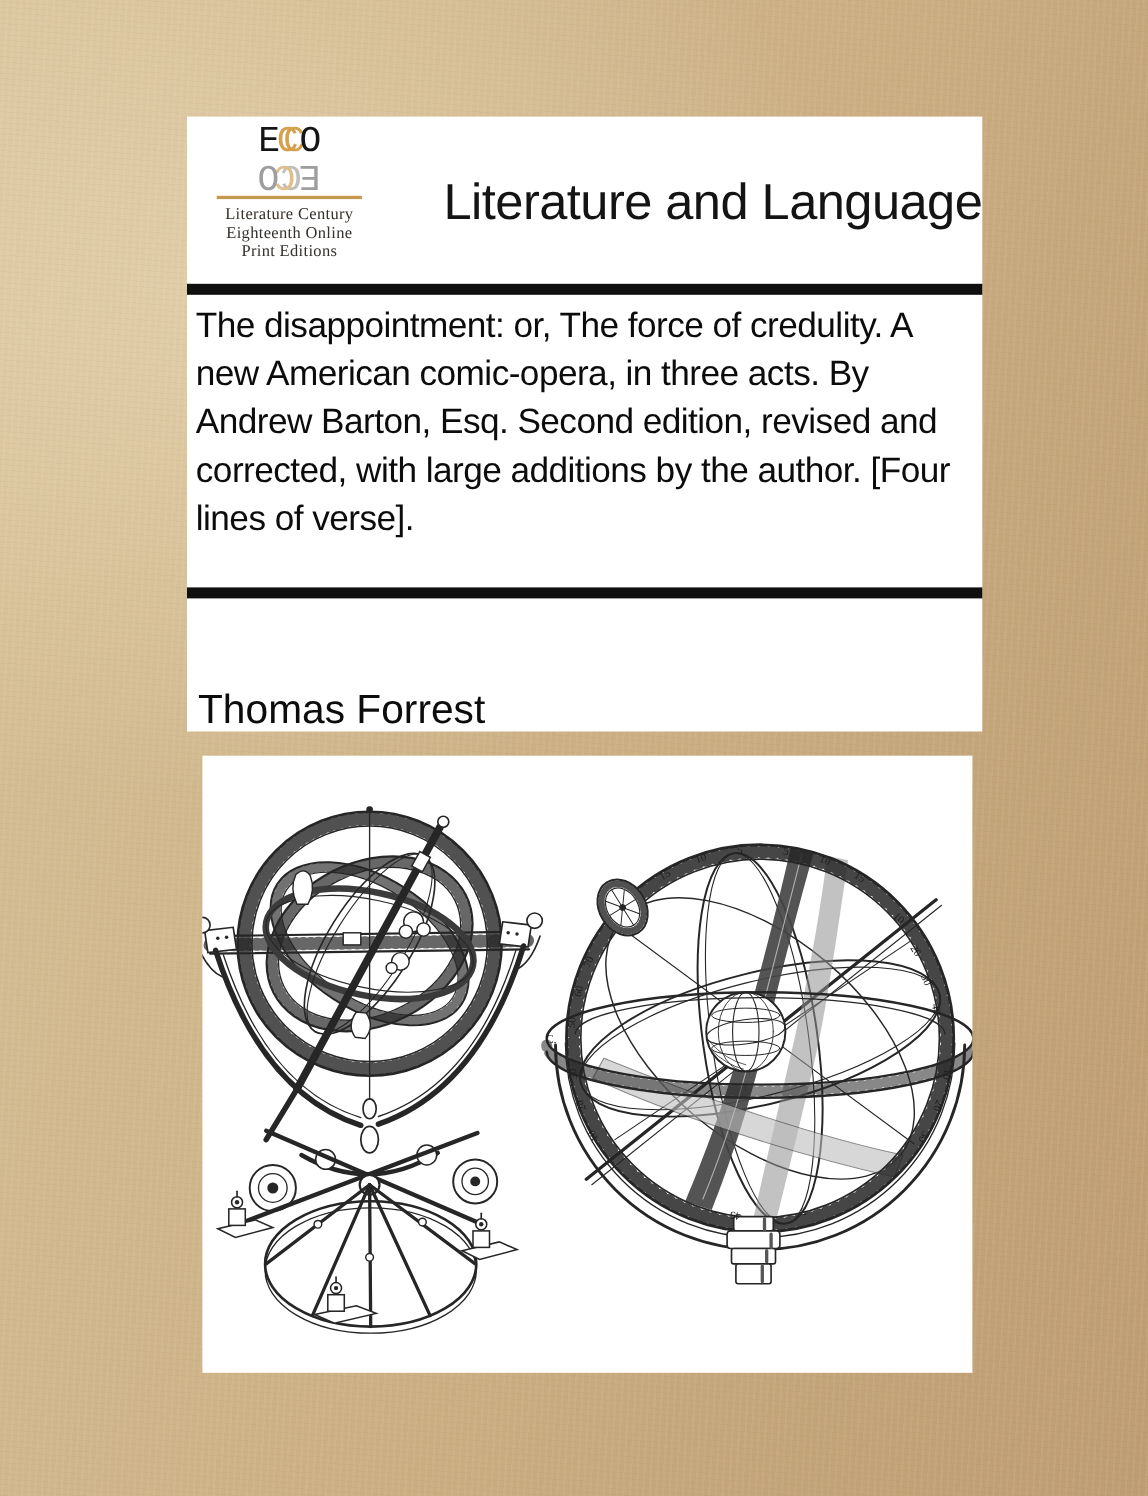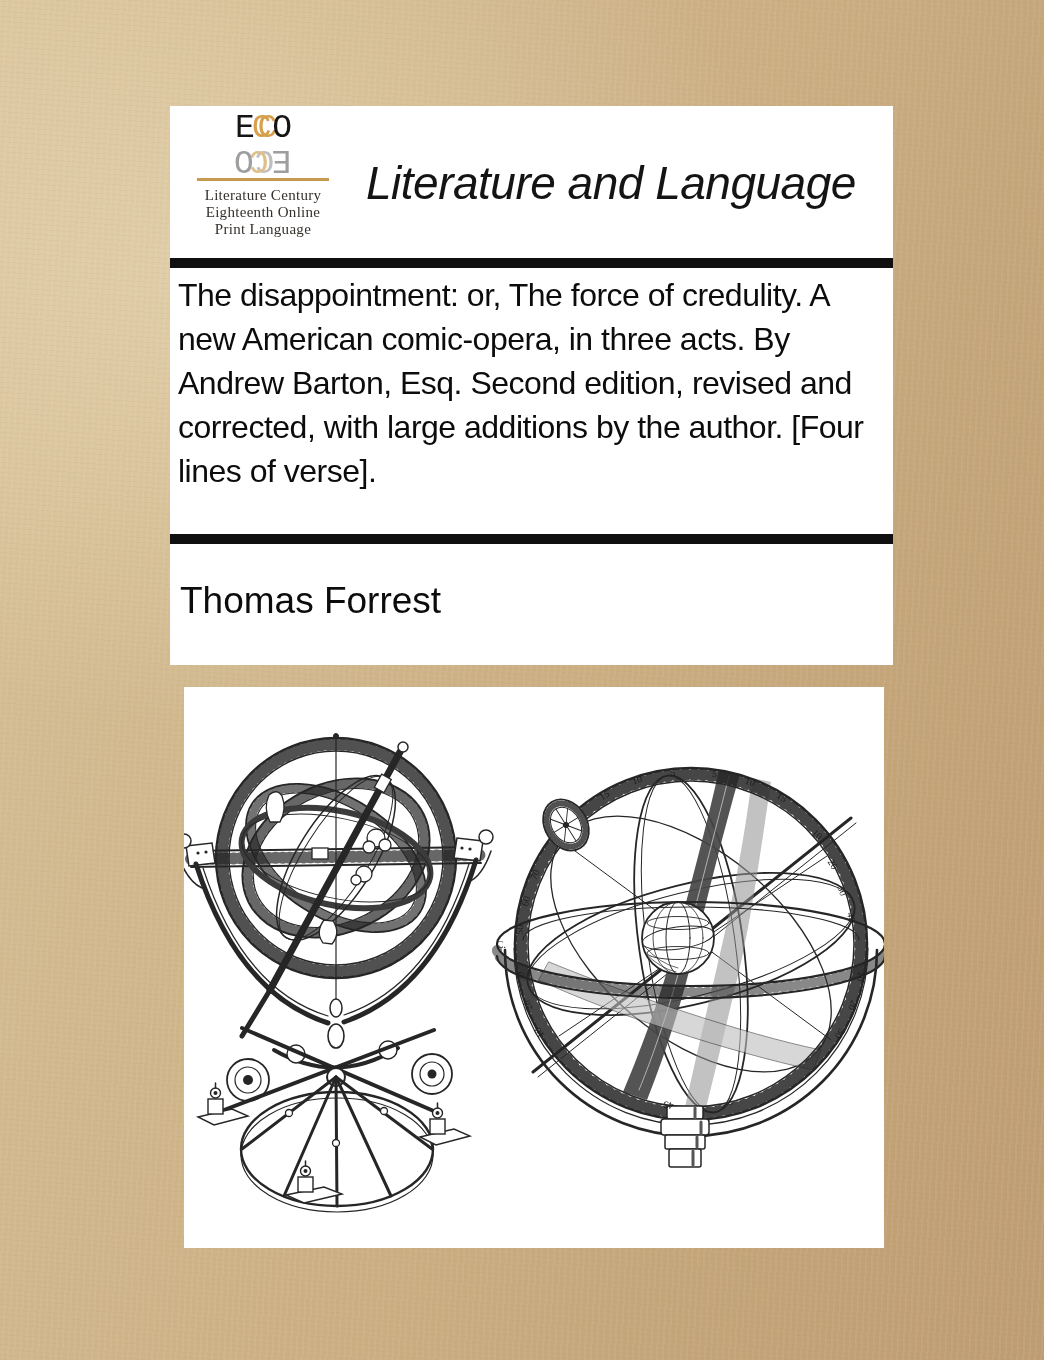--- a/index.html
+++ b/index.html
@@ -20,40 +20,40 @@
   .ecco span{display:inline-block;}
   .ecco .l-c1{color:#D6A04C;margin-left:-2px;}
   .ecco .l-c2{color:#D6A04C;margin-left:-13px;}
   .ecco .l-o{margin-left:-4px;}
   .ecco-mirror{display:inline-block;transform:rotate(180deg);margin-top:-9px;color:#9E9EA0;}
   .ecco-mirror .l-c1{color:#BFBFBF;}
   .ecco-mirror .l-c2{color:#DFC08A;}
   .ecco-mirror .l-e,.ecco-mirror .l-o{color:#9E9EA0;}
   .logo-rule{width:132px;height:3px;background:#C69A4E;margin:3px auto 6px auto;}
   .tagline{font-family:"Liberation Serif",serif;font-size:15px;line-height:17px;color:#35302B;letter-spacing:.3px;}
-  .category{position:absolute;left:196px;right:0;top:50px;text-align:left;font-size:46px;color:#141414;letter-spacing:-.5px;font-style:italic;}
+  .category{position:absolute;left:224px;right:0;top:50px;text-align:right;font-size:46px;color:#141414;letter-spacing:-.5px;}
   .bar{height:10px;background:#101010;}
   .title-block{height:266px;padding:5px 8px 0 8px;box-sizing:border-box;font-size:32px;line-height:44px;letter-spacing:-.5px;color:#0c0c0c;overflow:hidden;}
-  .author-block{padding:36px 0 0 10px;font-size:37px;color:#0c0c0c;}
+  .author-block{padding:36px 0 0 10px;font-size:37px;color:#0c0c0c;margin-top:44px;}
   #illustration-panel{left:184px;top:687px;width:700px;height:561px;}
   svg text{font-family:"Liberation Serif",serif;fill:#1d1d1d;}
 </style>
 </head>
 <body>
 
 <div class="card" id="header-card">
   <div class="header-row">
     <div class="logo">
       <div class="ecco"><span class="l-e">E</span><span class="l-c1">C</span><span class="l-c2">C</span><span class="l-o">O</span><br>
         <span class="ecco-mirror"><span class="l-e">E</span><span class="l-c1">C</span><span class="l-c2">C</span><span class="l-o">O</span></span>
       </div>
       <div class="logo-rule"></div>
       <div class="tagline">Literature Century</div>
       <div class="tagline">Eighteenth Online</div>
-      <div class="tagline">Print Language</div>
+      <div class="tagline">Print Editions</div>
     </div>
     <div class="category">Literature and Language</div>
   </div>
   <div class="bar"></div>
   <div class="title-block">The disappointment: or, The force of credulity. A new American comic-opera, in three acts. By Andrew Barton, Esq. Second edition, revised and corrected, with large additions by the author. [Four lines of verse].</div>
   <div class="bar"></div>
   <div class="author-block">Thomas Forrest</div>
 </div>
 
 <div class="card" id="illustration-panel">

